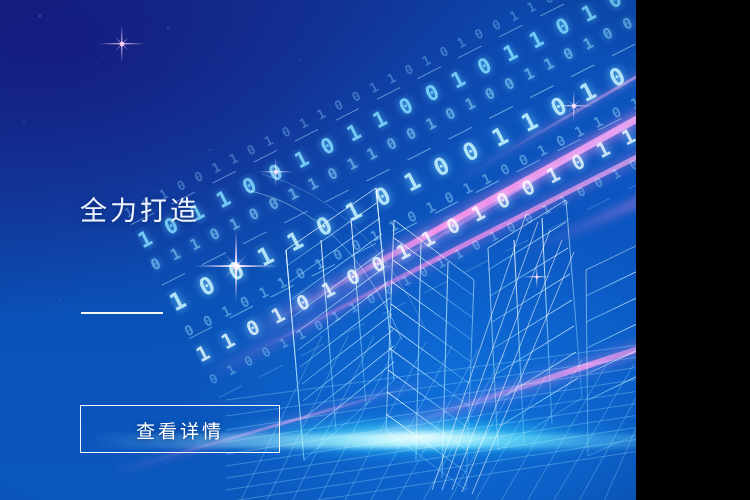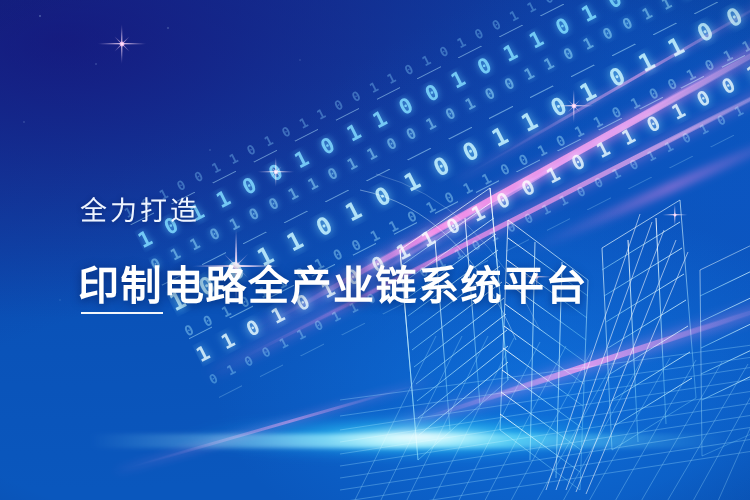--- a/index.html
+++ b/index.html
@@ -1,21 +1,21 @@
 <!DOCTYPE html>
 <html lang="zh-CN"><head>
 <meta charset="utf-8">
 <title>Banner</title>
 <style>
   html,body{margin:0;padding:0;background:#000;}
   *{box-sizing:border-box;}
 
   .stage{
     position:relative;
-    width:750px;height:500px;
+    width:636px;height:500px;
     overflow:hidden;
     font-family:"Liberation Sans","DejaVu Sans",sans-serif;
     background:#0f172a;
   }
 
   
   .bg-base{
     position:absolute;inset:0;
     background:
       radial-gradient(120% 90% at 8% 8%,  #161f86 0%, #123a9e 32%, #0a52b8 62%, #0a57bd 100%);
@@ -375,20 +375,20 @@
       <i class="v" style="height:22px"></i>
     <i class="core" style="width:4px;height:4px"></i>
   </div>
 
   <div class="vignette"></div>
 
   <div class="content">
 
     <div class="eyebrow">全力打造</div>
 
-    <h1 class="headline">印制电路全产业链系统平台</h1>
 
     <div class="divider"></div>
 
 
+    <button class="cta">查看详情</button>
   </div>
 
 </div>
 
 </body></html>

